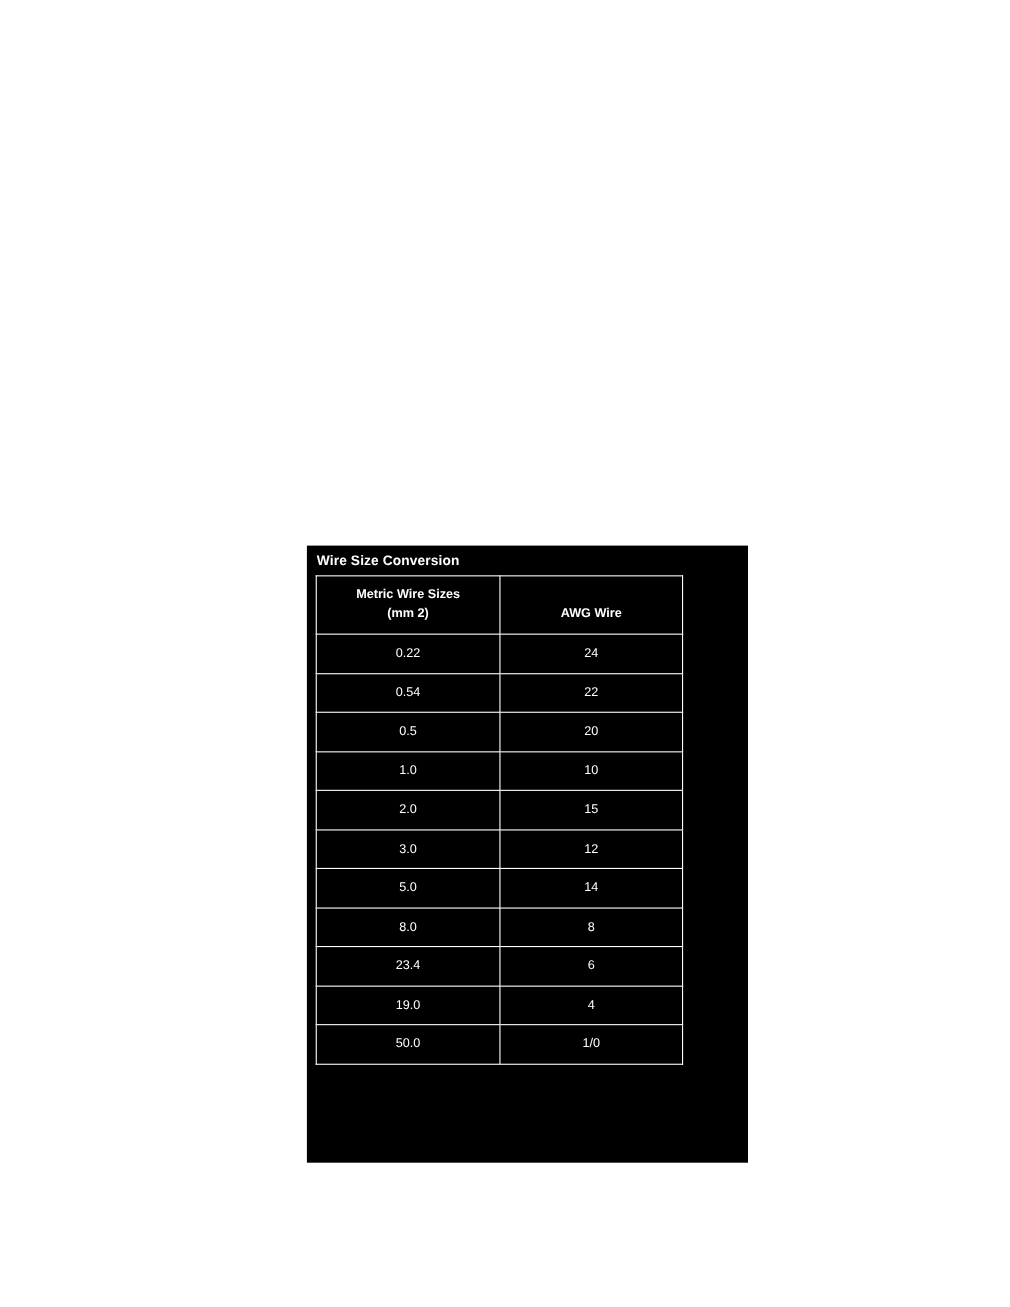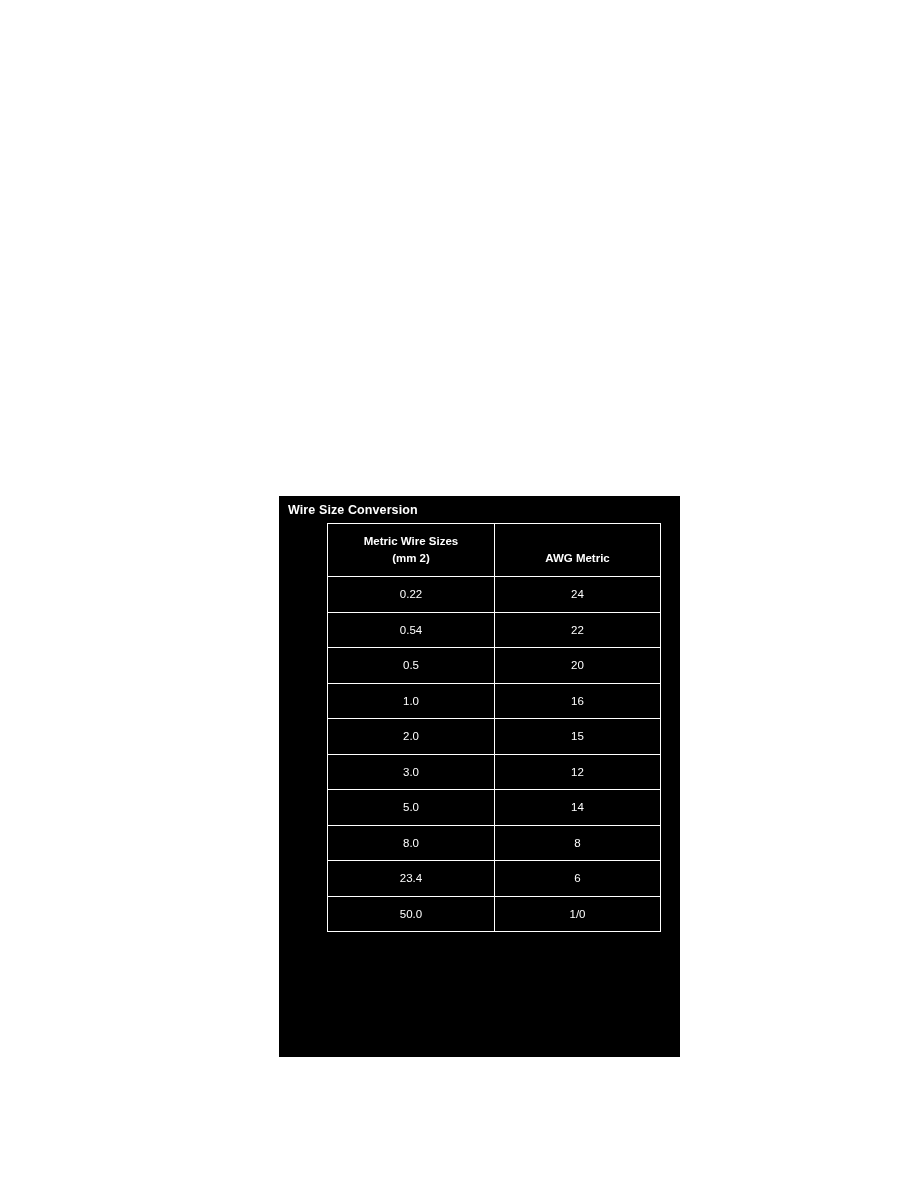--- a/index.html
+++ b/index.html
@@ -40,21 +40,20 @@
 
   
   #wire-table {
     position: absolute;
     left: 8px;
     top: 27px;
     width: 333px;
     border-collapse: collapse;
     table-layout: fixed;
     background: #000000;
-    margin-left: 40px;
   }
 
   #wire-table col.c-metric { width: 167px; }
   #wire-table col.c-awg    { width: 166px; }
 
   #wire-table th,
   #wire-table td {
     border: 1.6px solid #ffffff;
     color: #ffffff;
     text-align: center;
@@ -99,40 +98,40 @@
       <col class="c-awg">
     </colgroup>
     <thead>
       <tr>
         <th class="metric-head">
           <span class="hdr-l1">Metric Wire Sizes</span>
           <span class="hdr-l2">(mm 2)</span>
         </th>
         <th class="awg-head">
           <span class="hdr-spacer"></span>
-          <span class="hdr-l2">AWG Metric</span>
+          <span class="hdr-l2">AWG Wire</span>
         </th>
       </tr>
     </thead>
     <tbody id="table-body">
         <tr>
           <td class="cell-metric">0.22</td>
           <td class="cell-awg">24</td>
         </tr>
         <tr>
           <td class="cell-metric">0.54</td>
           <td class="cell-awg">22</td>
         </tr>
         <tr>
           <td class="cell-metric">0.5</td>
           <td class="cell-awg">20</td>
         </tr>
         <tr>
           <td class="cell-metric">1.0</td>
-          <td class="cell-awg">16</td>
+          <td class="cell-awg">10</td>
         </tr>
         <tr>
           <td class="cell-metric">2.0</td>
           <td class="cell-awg">15</td>
         </tr>
         <tr>
           <td class="cell-metric">3.0</td>
           <td class="cell-awg">12</td>
         </tr>
         <tr>
@@ -141,19 +140,23 @@
         </tr>
         <tr>
           <td class="cell-metric">8.0</td>
           <td class="cell-awg">8</td>
         </tr>
         <tr>
           <td class="cell-metric">23.4</td>
           <td class="cell-awg">6</td>
         </tr>
         <tr>
+          <td class="cell-metric">19.0</td>
+          <td class="cell-awg">4</td>
+        </tr>
+        <tr>
           <td class="cell-metric">50.0</td>
           <td class="cell-awg">1/0</td>
         </tr>
       </tbody>
   </table>
 
 </div>
 
 </body></html>

